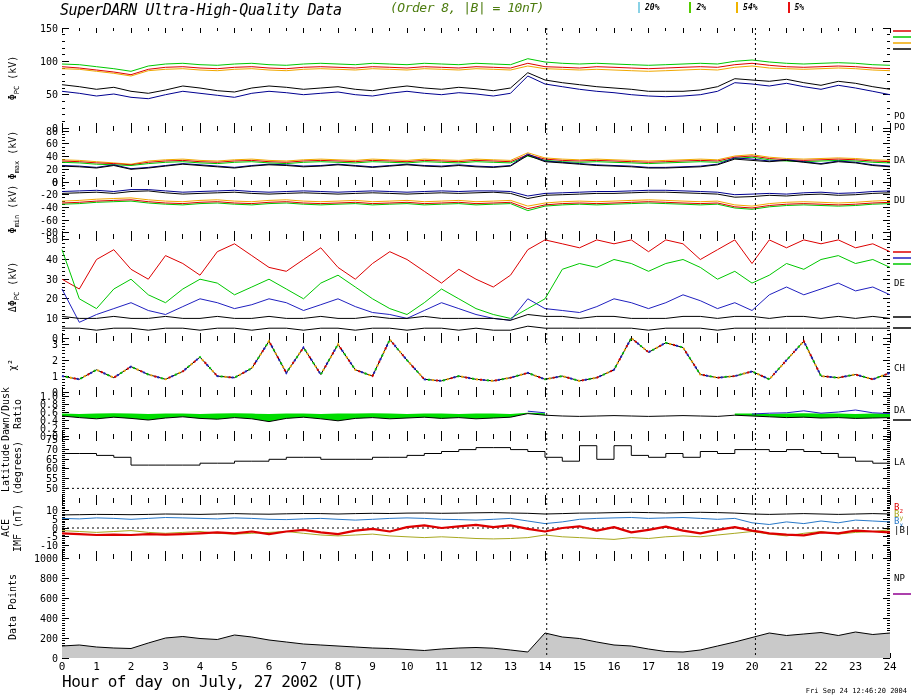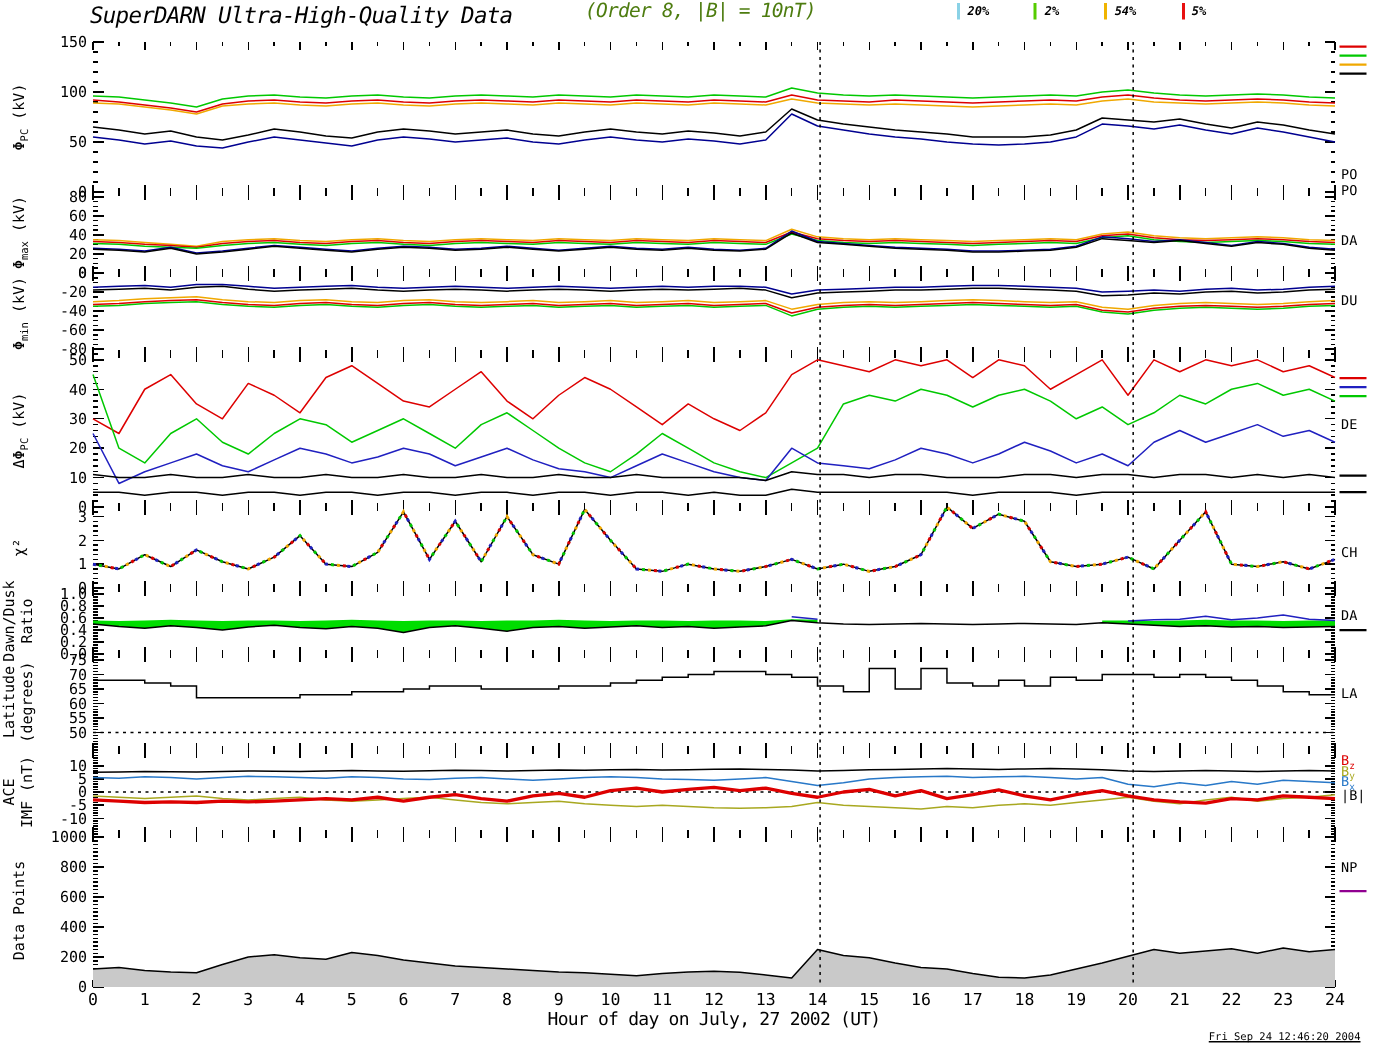--- a/index.html
+++ b/index.html
@@ -6,23 +6,23 @@
   .fig{position:relative;width:915px;height:700px;background:#fff;overflow:hidden;
        font-family:"DejaVu Sans Mono","Liberation Mono",monospace;}
   .title-row{position:absolute;top:0;left:0;width:915px;height:20px;font-style:italic;}
   .main-title{position:absolute;left:60px;top:1px;font-size:15px;color:#000;letter-spacing:-0.5px;white-space:pre;}
   .sub-title{position:absolute;left:390px;top:0;font-size:13px;color:#4d7c0f;letter-spacing:-0.5px;white-space:pre;}
   .pct-legend{position:absolute;left:638px;top:2px;display:flex;gap:30px;}
   .pct-item{display:flex;align-items:center;gap:5px;}
   .pct-mark{display:inline-block;width:2px;height:11px;}
   .pct-label{font-size:8px;font-weight:bold;color:#000;}
   svg{position:absolute;left:0;top:0;}
-  .xlabel{position:absolute;left:62px;top:672px;width:828px;text-align:center;
-          font-size:12px;color:#000;letter-spacing:-0.5px;}
-  .stamp{position:absolute;right:8px;top:687px;font-size:7px;color:#000;text-decoration:underline;}
+  .xlabel{position:absolute;left:62px;top:672px;width:828px;
+          font-size:16px;color:#000;letter-spacing:-0.5px;}
+  .stamp{position:absolute;right:8px;top:687px;font-size:7px;color:#000;}
 </style>
 </head>
 <body>
 
 <div class="fig">
   <div class="title-row">
     <span class="main-title">SuperDARN Ultra-High-Quality Data</span>
     <span class="sub-title">(Order 8, |B| = 10nT)</span>
     <div class="pct-legend" id="pct-legend">
         <span class="pct-item">

